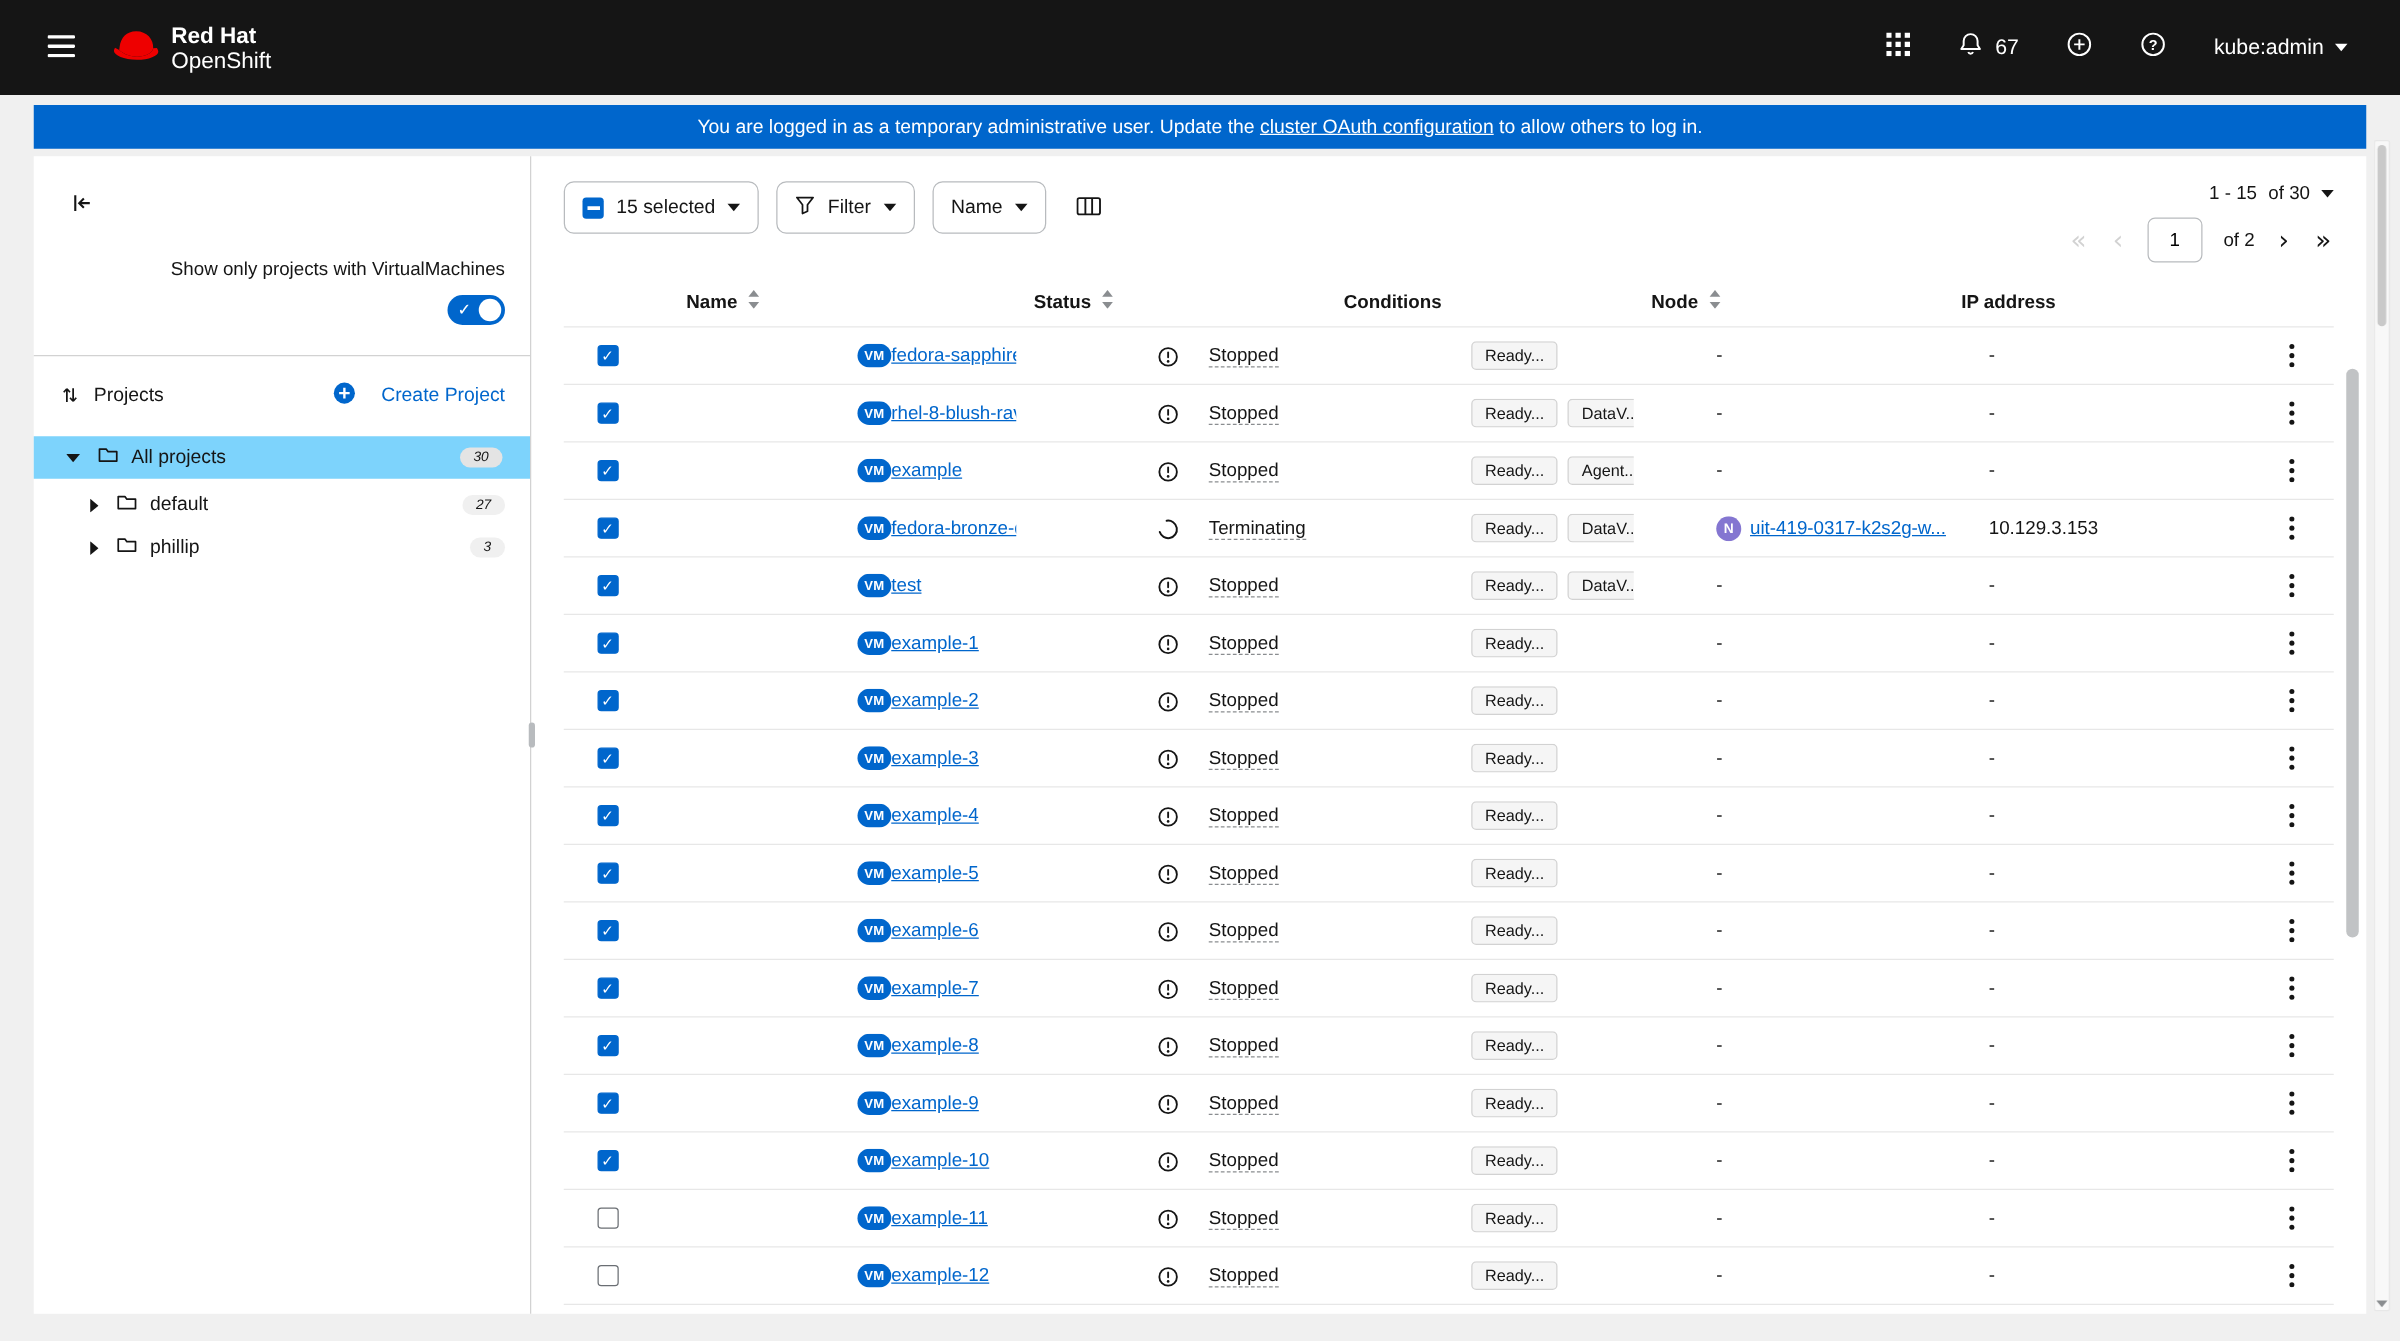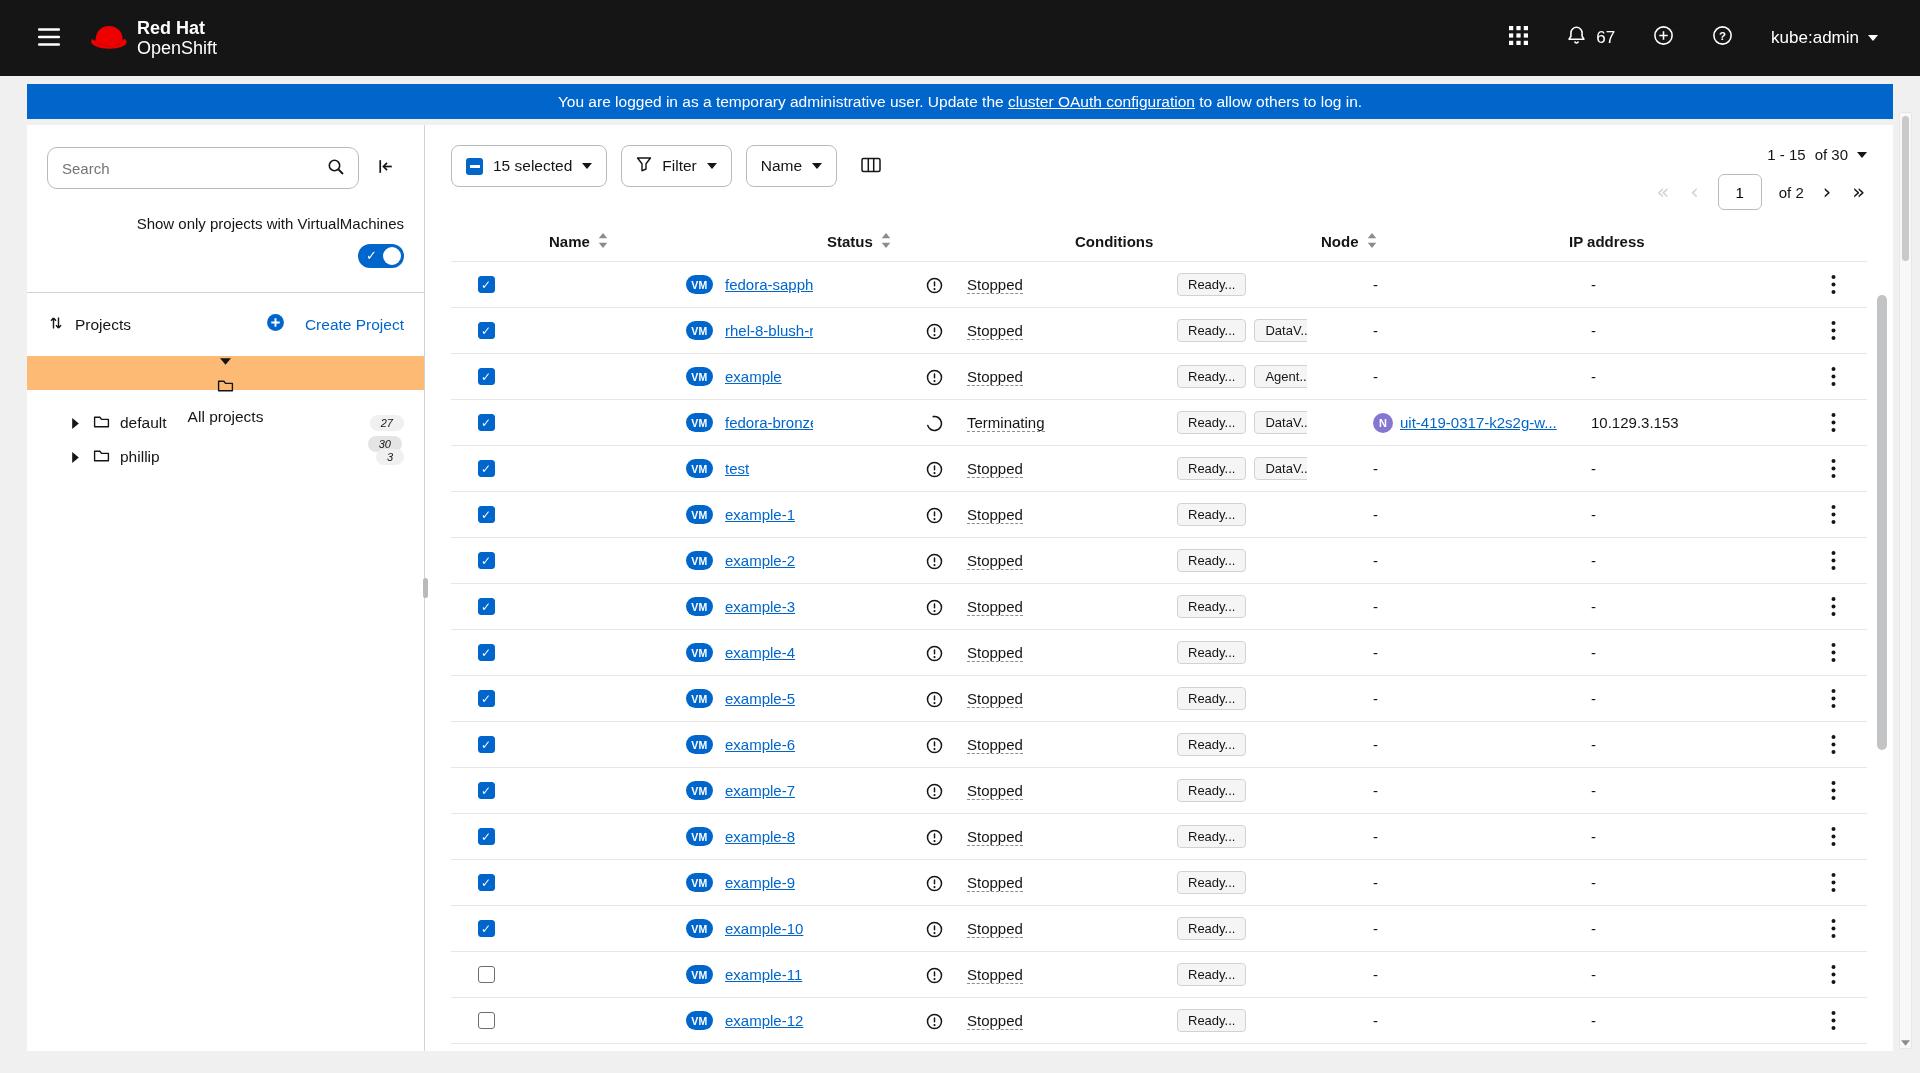--- a/index.html
+++ b/index.html
@@ -37,21 +37,21 @@
   .vm-toggle-label { font-size:15px; }
   .switch { width:46px; height:24px; background:#0066cc; border-radius:12px; position:relative; flex-shrink:0; border:none; }
   .switch .knob { position:absolute; right:3px; top:3px; width:18px; height:18px; border-radius:50%; background:#fff; }
   .switch .check { position:absolute; left:8px; top:3px; color:#fff; font-size:13px; line-height:18px; }
   .sidebar-divider { border-top:1px solid #d2d2d2; margin:24px -20px 0; }
   .projects-header { display:flex; align-items:center; margin-top:20px; font-size:15.5px; }
   .projects-title { margin-left:10px; }
   .create-project { margin-left:auto; color:#0066cc; display:flex; align-items:center; gap:20px; font-size:15.5px; text-decoration:none; }
   .tree { margin-top:20px; }
   .tree-item { display:flex; align-items:center; height:34px; gap:10px; font-size:15.5px; cursor:pointer; }
-  .tree-item.selected { background:#fdba74; margin:16px -20px; padding:0 22px;flex-direction:column; }
+  .tree-item.selected { background:#7dd3fc; margin:4px -20px; padding:0 22px; }
   .tree-item .indent { width:11px; flex-shrink:0; }
   .tree-caret { background:none; border:none; padding:2px 4px; display:flex; }
   .count-badge { margin-left:auto; background:#f0f0f0; border-radius:12px; padding:2px 11px; font-size:11px; color:#151515;font-style:italic; }
   .tree-item.selected .count-badge { background:#e4e4e4; }
 
   
   .main { flex:1; padding:20px 26px 0; position:relative; overflow:hidden; }
   .toolbar { display:flex; align-items:flex-start; }
   .tb-left { display:flex; align-items:center; gap:14px; }
   .ctl { height:42px; border:1px solid #b8bbbe; border-radius:8px; background:#fff; display:flex; align-items:center; gap:10px; padding:0 14px; font-size:15.5px; color:#151515; }
@@ -76,21 +76,21 @@
   .thead-row { height:40px; font-weight:700; font-size:15px; }
   .tr { height:46px; font-size:15px; }
   .th { display:flex; align-items:center; gap:8px; }
   .th-name { padding-left:28px; } .th-status { padding-left:14px; } .th-conditions { padding-left:10px; }
   .th-node { padding-left:14px; } .th-ip { padding-left:10px; }
   .th button { background:none; border:none; font:inherit; display:flex; align-items:center; gap:8px; color:#151515; padding:0; }
   .td-select { display:flex; justify-content:center; }
   .checkbox { width:17px; height:17px; border:1.4px solid #6a6e73; border-radius:3px; background:#fff; display:flex; align-items:center; justify-content:center; cursor:pointer; }
   .checkbox.checked { background:#0066cc; border-color:#0066cc; }
   .checkbox.checked::after { content:"\2713"; color:#fff; font-size:12px; font-weight:700; line-height:1; }
-  .td-name { padding-left:165px; display:flex; align-items:center; gap:12px; white-space:nowrap; overflow:hidden; }
+  .td-name { padding-left:165px; display:flex; align-items:center; gap:0; white-space:nowrap; overflow:hidden; }
   .vm-badge { width:27px; height:19px; border-radius:10px; background:#0066cc; color:#fff; font-size:10.5px; font-weight:700; display:flex; align-items:center; justify-content:center; letter-spacing:.3px; flex-shrink:0; }
   .link { color:#0066cc; text-decoration:underline; }
   .td-status { padding-left:113px; display:flex; align-items:flex-end; gap:24px; }
   .status-icon { display:flex; }
   .status-text { color:#151515; border-bottom:1px dashed #8a8d90; cursor:pointer; }
   .td-conditions { padding-left:112px; display:flex; gap:8px; overflow:hidden; }
   .pf-label { background:#f5f5f5; border:1px solid #d2d2d2; border-radius:4px; padding:3px 10px; font-size:13px; color:#151515; white-space:nowrap; }
   .td-node { padding-left:66px; display:flex; align-items:center; gap:7px; white-space:nowrap; overflow:hidden; }
   .node-icon { width:20px; height:20px; border-radius:50%; background:#8476d1; color:#fff; font-size:11px; font-weight:700; display:flex; align-items:center; justify-content:center; flex-shrink:0; }
   .td-ip { padding-left:32px; white-space:nowrap; }
@@ -184,31 +184,20 @@
   <span>You are logged in as a temporary administrative user. Update the </span>
     <a>cluster OAuth configuration</a>
     <span> to allow others to log in.</span>
 </div>
 
 <div class="page">
   <div class="resizer-handle"></div>
 
   <aside class="sidebar">
     <div class="search-row">
-      <div class="search-box">
-        <input type="text" placeholder="Search" style="">
-        <button class="icon-btn">
-          <span>
-            <svg viewBox="0 0 18 18" width="18" height="18">
-                <circle cx="7.5" cy="7.5" r="5.2" fill="none" stroke="#151515" stroke-width="1.6"></circle>
-                <path d="M11.5 11.5 L16 16" stroke="#151515" stroke-width="1.8"></path>
-              </svg>
-          </span>
-        </button>
-      </div>
       <button class="icon-btn">
         <span>
           <svg viewBox="0 0 18 18" width="19" height="19">
               <path d="M4 3 v12" stroke="#151515" stroke-width="1.6"></path>
               <path d="M15 9 H7.5" stroke="#151515" stroke-width="1.6"></path>
               <path d="M10.5 5.5 L7 9 l3.5 3.5" fill="none" stroke="#151515" stroke-width="1.6"></path>
             </svg>
         </span>
       </button>
     </div>

